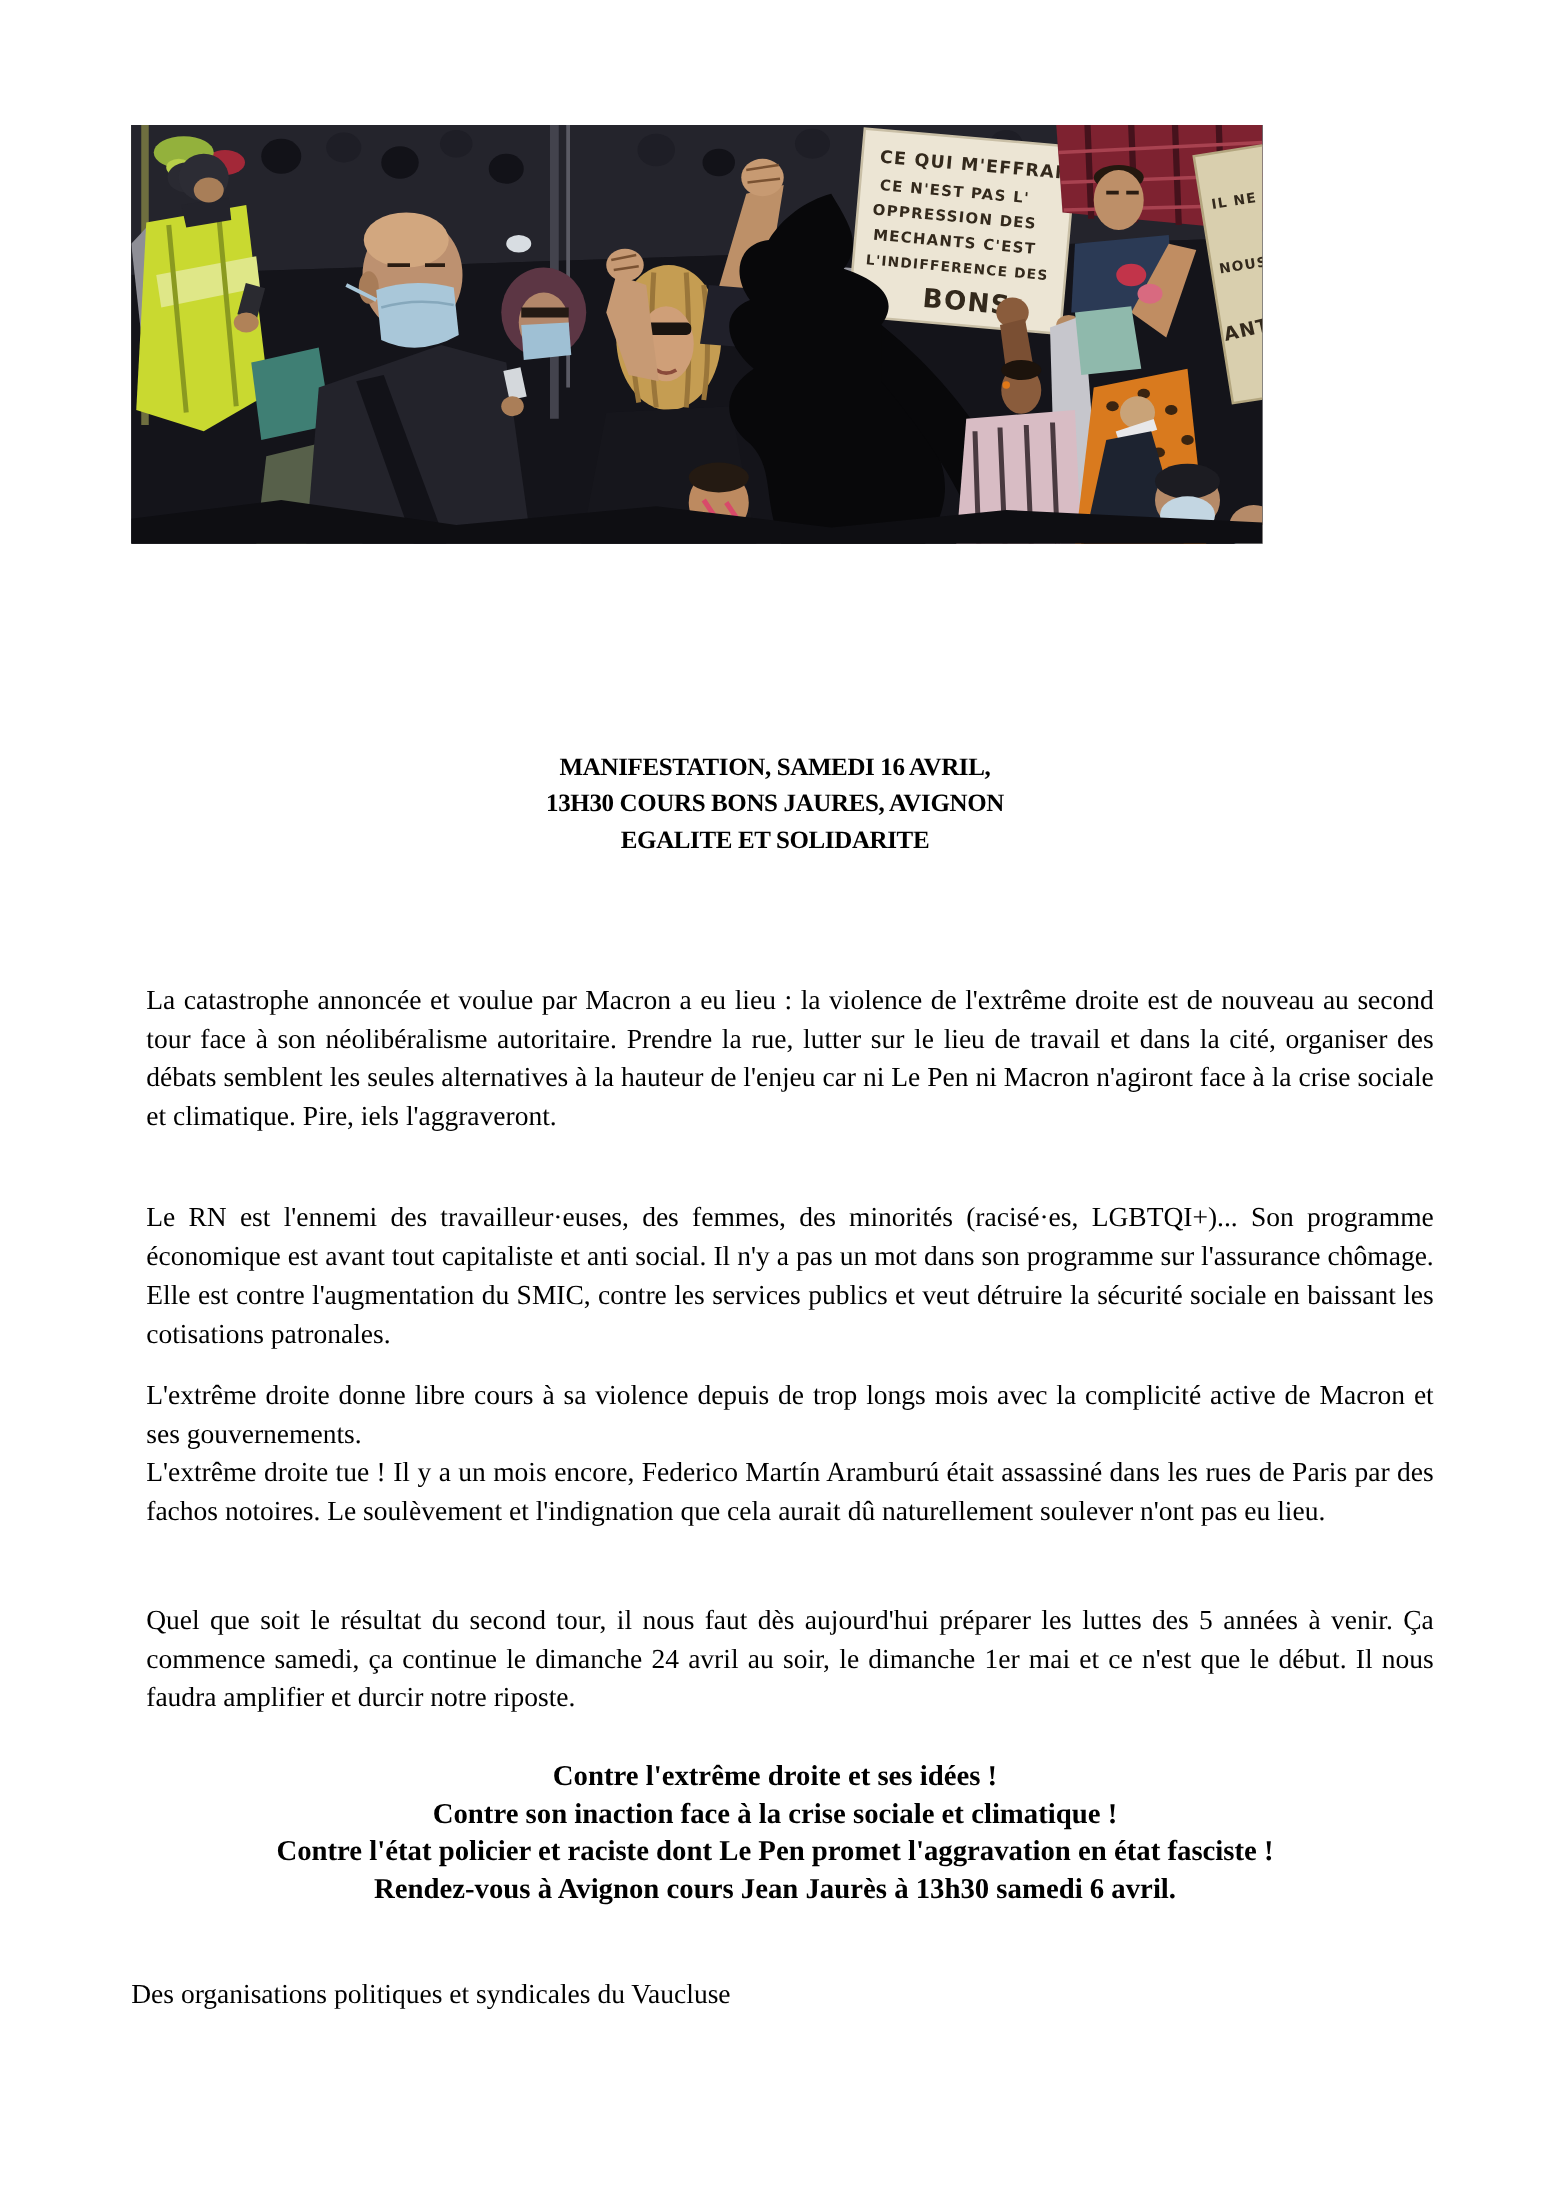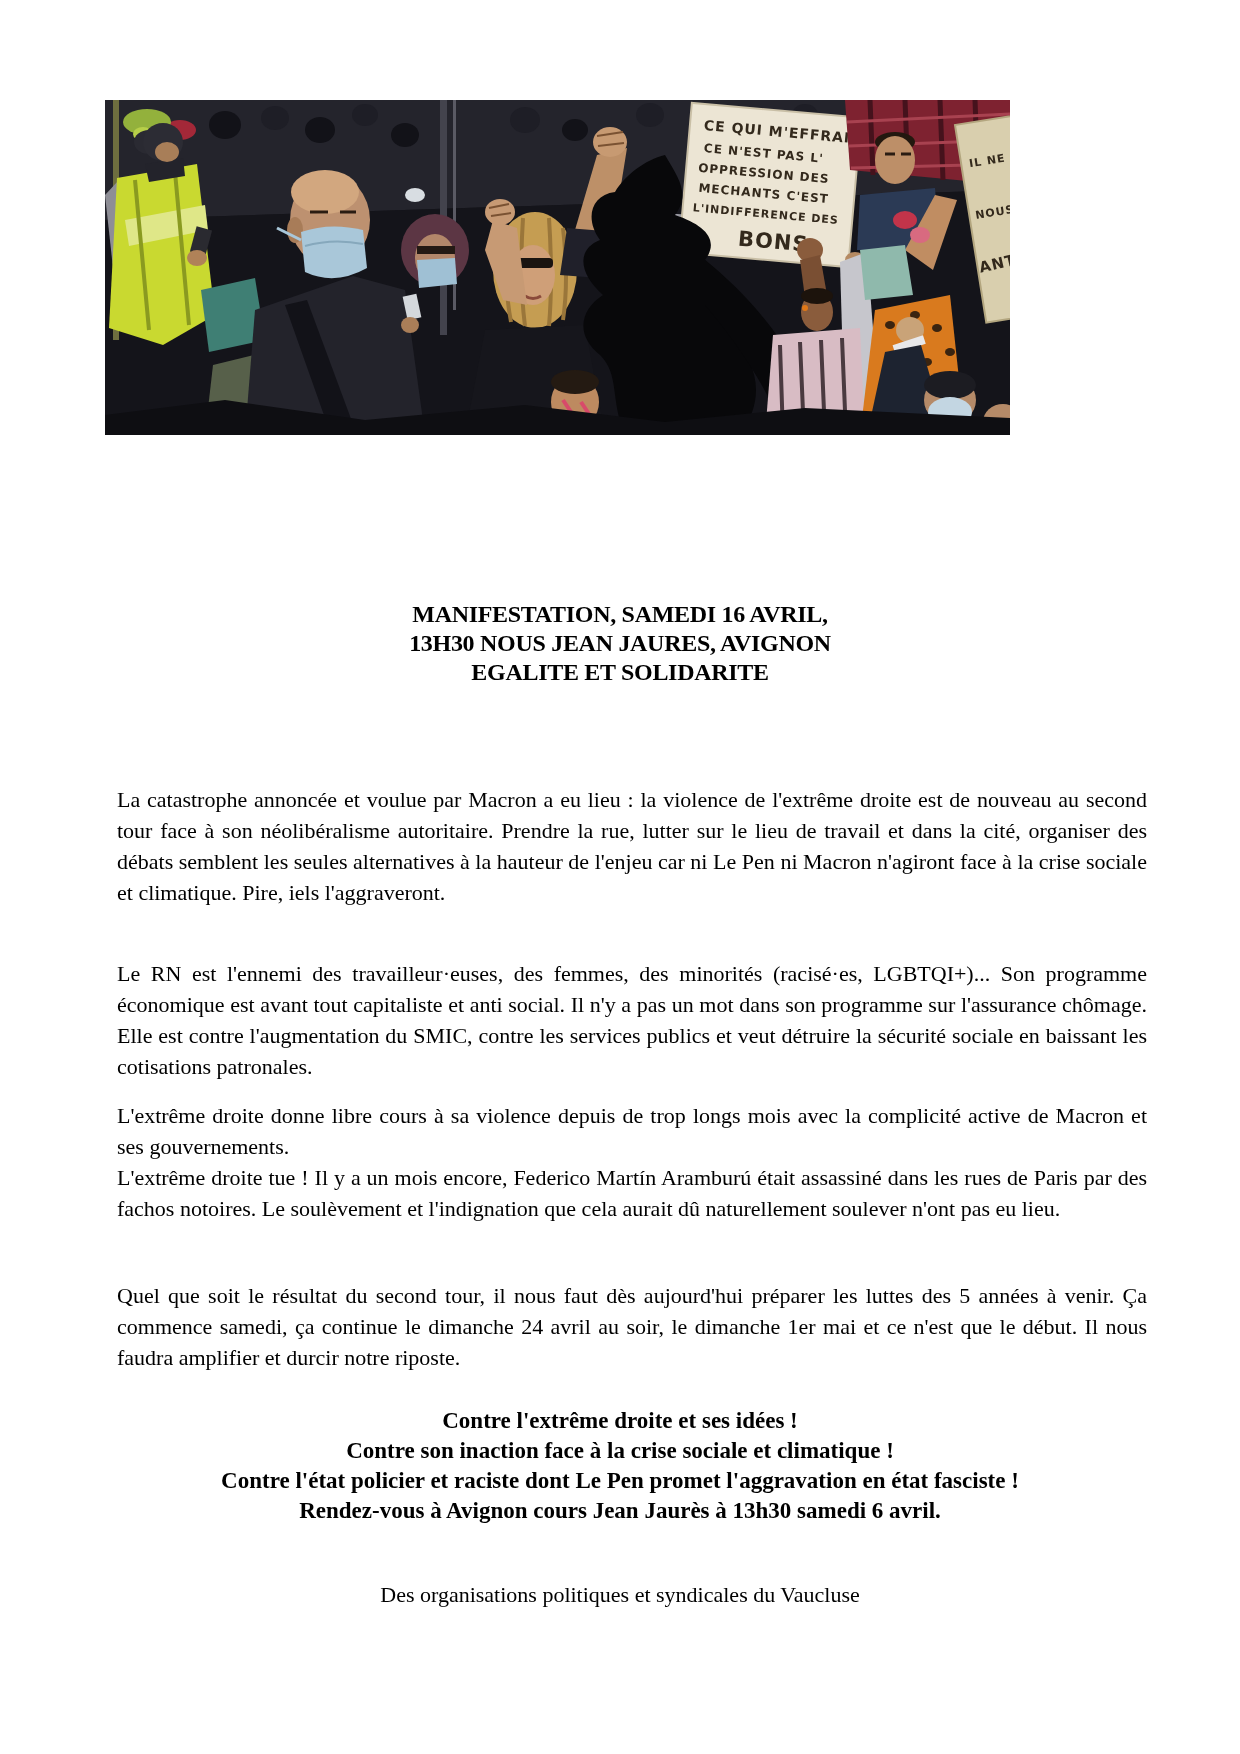--- a/index.html
+++ b/index.html
@@ -20,21 +20,21 @@
     overflow:hidden;
     background:#17171c;
   }
   .hero svg{display:block;width:100%;height:100%;}
   .title-block{
     position:absolute;
     left:105px; top:600px;
     width:1030px;
     text-align:center;
     font-weight:bold;
-    font-size:24px;
+    font-size:20px;
     line-height:29px;
     letter-spacing:-0.3px;
   }
   .para{
     position:absolute;
     left:105px;
     width:1030px;
     margin:12px;
     font-size:22px;
     line-height:31px;
@@ -52,21 +52,21 @@
     width:1030px;
     text-align:center;
     font-weight:bold;
     font-size:23px;
     line-height:30px;
   }
   .signature{
     position:absolute;
     left:105px; top:1582px;
     width:1030px;
-    text-align:center;
+    text-align:left;
     font-size:22px;
   }
   .sign-text{
     font-family:"DejaVu Sans", sans-serif;
     font-weight:bold;
     fill:#33291c;
     letter-spacing:1px;
   }
 </style>
 </head>
@@ -263,21 +263,21 @@
         <ellipse cx="898" cy="322" rx="20" ry="18" fill="#b58a68"></ellipse>
         <ellipse cx="898" cy="330" rx="17" ry="11" fill="#c3d6e2"></ellipse>
       </g>
 
       <polygon points="0,315 120,300 260,320 420,305 560,322 700,308 905,318 905,335 0,335" fill="#0e0e12"></polygon>
     </svg>
   </div>
 
   <div class="title-block">
     <div>MANIFESTATION, SAMEDI 16 AVRIL,</div>
-    <div>13H30  NOUS JEAN JAURES, AVIGNON</div>
+    <div>13H30  COURS BONS JAURES, AVIGNON</div>
     <div>EGALITE ET SOLIDARITE</div>
   </div>
 
   <p class="para" id="p1">La catastrophe annoncée et voulue par Macron a eu lieu : la violence de l'extrême droite est de nouveau au second tour face à son néolibéralisme autoritaire. Prendre la rue, lutter sur le lieu de travail et dans la cité, organiser des débats semblent les seules alternatives à la hauteur de l'enjeu car ni Le Pen ni Macron n'agiront face à la crise sociale et climatique. Pire, iels l'aggraveront.</p>
   <p class="para" id="p2">Le RN est l'ennemi des travailleur·euses, des femmes, des minorités (racisé·es, LGBTQI+)... Son programme économique est avant tout capitaliste et anti social. Il n'y a pas un mot dans son programme sur l'assurance chômage. Elle est contre l'augmentation du SMIC, contre les services publics et veut détruire la sécurité sociale en baissant les cotisations patronales.</p>
   <p class="para" id="p3a">L'extrême droite donne libre cours à sa violence depuis de trop longs mois avec la complicité active de Macron et ses gouvernements.</p>
   <p class="para" id="p3b">L'extrême droite tue ! Il y a un mois encore, Federico Martín Aramburú était assassiné dans les rues de Paris par des fachos notoires. Le soulèvement et l'indignation que cela aurait dû naturellement soulever n'ont pas eu lieu.</p>
   <p class="para" id="p4">Quel que soit le résultat du second tour, il nous faut dès aujourd'hui préparer les luttes des 5 années à venir. Ça commence samedi, ça continue le dimanche 24 avril au soir, le dimanche 1er mai et ce n'est que le début. Il nous faudra amplifier et durcir notre riposte.</p>
 
   <div class="cta">

